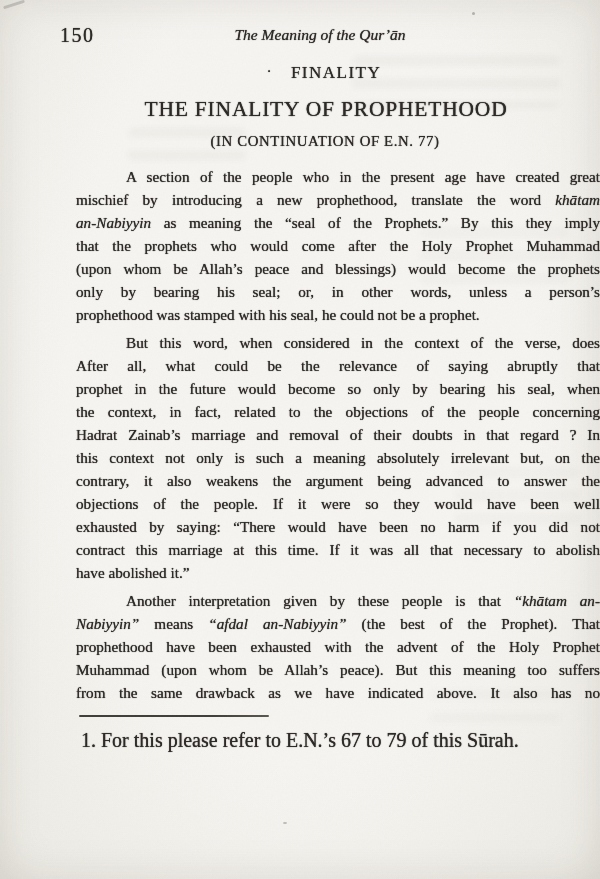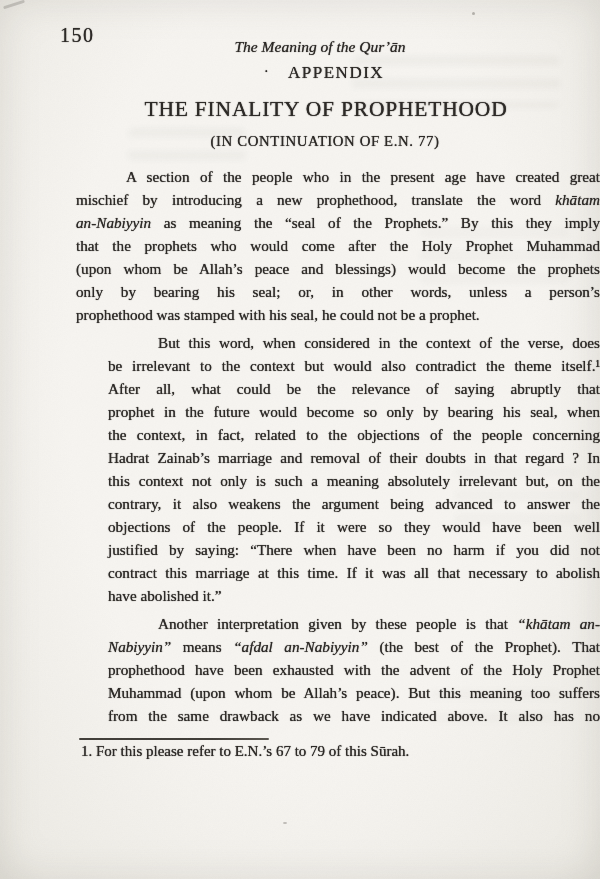--- a/index.html
+++ b/index.html
@@ -34,21 +34,21 @@
   .speck.s2 { left: 472px; top: 12px; width: 3px;  height: 3px; opacity: .45; }
   .speck.s3 { left: 283px; top: 822px; width: 4px; height: 2px; opacity: .4; }
 
   .ink { text-shadow: 0 0 .7px rgba(43,40,37,.9), 0 0 1.4px rgba(43,40,37,.22); }
 
   .page-number {
     position: absolute; left: 60px; top: 24px;
     font-size: 20px; letter-spacing: 1.5px;
   }
   .running-title {
-    position: absolute; left: 140px; top: 38px; width: 360px;
+    position: absolute; left: 140px; top: 26px; width: 360px;
     text-align: center; font-style: italic; font-size: 15.5px;
   }
   .kicker-row {
     position: absolute; left: 0; top: 63px; width: 648px;
     text-align: center; font-size: 17px; letter-spacing: 1.5px;
   }
   .kicker-mark { font-size: 14px; margin-right: 18px; position: relative; top: -2px; }
   .main-title {
     position: absolute; left: 0; top: 97px; width: 652px;
     text-align: center; font-size: 21.5px; letter-spacing: .8px;
@@ -56,37 +56,37 @@
   }
   .subtitle {
     position: absolute; left: 0; top: 133px; width: 650px;
     text-align: center; font-size: 14.8px; letter-spacing: .6px;
   }
 
   .body-text {
     position: absolute; left: 76px; top: 165px; width: 524px;
     font-size: 15.2px;
   }
-  .para + .para { margin-top: 5px; margin-left: 32px; }
+  .para + .para { margin-top: 5px; }
   .line {
     line-height: 23px; height: 23px;
     text-align: justify; text-align-last: justify;
     white-space: normal;
   }
   .line.first { text-indent: 50px; }
   .line.lastfree { text-align-last: left; }
   .line i { font-style: italic; }
 
   .footnote-rule {
     margin: 11px 0 0 3px; width: 190px; height: 2px;
     background: linear-gradient(90deg, #403d38 0 70%, #5a564f);
     border-radius: 1px;
   }
   .footnote {
-    margin: 1px 0 0 5px; font-size: 15px; line-height: 20px;
+    margin: 13px 0 0 5px; font-size: 20px; line-height: 20px;
   }
 </style>
 </head>
 <body>
 
 <div class="page">
 
   <div class="smudge g1"></div>
   <div class="smudge g2"></div>
   <div class="smudge g3"></div>
@@ -94,49 +94,48 @@
   <div class="smudge g5"></div>
   <div class="speck s1"></div>
   <div class="speck s2"></div>
   <div class="speck s3"></div>
 
   <div class="page-number ink">150</div>
 
   <div class="running-title ink">The Meaning of the Qur’ān</div>
 
   <div class="kicker-row ink">
-    <span class="kicker-mark">·</span><span>APPENDIX</span>
+    <span class="kicker-mark">·</span><span>FINALITY</span>
   </div>
 
   <div class="main-title">THE FINALITY OF PROPHETHOOD</div>
 
   <div class="subtitle ink">(IN CONTINUATION OF E.N. 77)</div>
 
   <div class="body-text ink">
 
     <div class="para">
         <div class="line first"><span>A  section of the people who in the present age have created great</span></div>
         <div class="line"><span>mischief by  introducing  a new prophethood, translate the word </span><i>khātam</i></div>
         <div class="line"><i>an-Nabiyyin</i><span> as  meaning  the “seal of the Prophets.” By this they imply</span></div>
         <div class="line"><span>that  the  prophets  who  would come after the Holy Prophet Muhammad</span></div>
         <div class="line"><span>(upon  whom be Allah’s peace and blessings) would become the prophets</span></div>
         <div class="line"><span>only  by  bearing  his  seal;  or,  in  other  words, unless a person’s</span></div>
         <div class="line lastfree"><span>prophethood was stamped with his seal, he could not be a prophet.</span></div>
       </div>
       <div class="para">
         <div class="line first"><span>But  this  word, when considered in the context of the verse, does</span></div>
-        <div class="line"><span>be  irrelevant  to   the context but would also contradict the theme itself.¹</span></div>
         <div class="line"><span>After  all,  what  could  be  the  relevance  of  saying  abruptly  that</span></div>
         <div class="line"><span>prophet  in  the  future   would become so only by bearing his seal, when</span></div>
         <div class="line"><span>the  context,  in  fact,  related  to the objections of the people concerning</span></div>
         <div class="line"><span>Hadrat  Zainab’s marriage and removal of their doubts in that regard ? In</span></div>
         <div class="line"><span>this  context   not only is such a meaning absolutely irrelevant but, on the</span></div>
         <div class="line"><span>contrary,  it  also  weakens  the   argument being advanced to answer the</span></div>
         <div class="line"><span>objections  of  the  people.  If  it  were  so  they  would  have  been well</span></div>
-        <div class="line"><span>justified  by  saying:  “There  when  have  been   no harm if you did not</span></div>
+        <div class="line"><span>exhausted  by  saying:  “There  would  have  been   no harm if you did not</span></div>
         <div class="line"><span>contract  this   marriage at this time. If it was all that necessary to abolish</span></div>
         <div class="line lastfree"><span>have abolished it.”</span></div>
       </div>
       <div class="para">
         <div class="line first"><span>Another  interpretation  given by these people is that </span><i>“khātam an-</i></div>
         <div class="line"><i>Nabiyyin”</i><span>  means  </span><i>“afdal  an-Nabiyyin”</i><span> (the best of the Prophet). That</span></div>
         <div class="line"><span>prophethood  have  been  exhausted   with the advent of the Holy Prophet</span></div>
         <div class="line"><span>Muhammad  (upon whom be Allah’s peace). But this meaning too suffers</span></div>
         <div class="line"><span>from  the  same  drawback  as  we  have  indicated  above. It also has no</span></div>
       </div>

